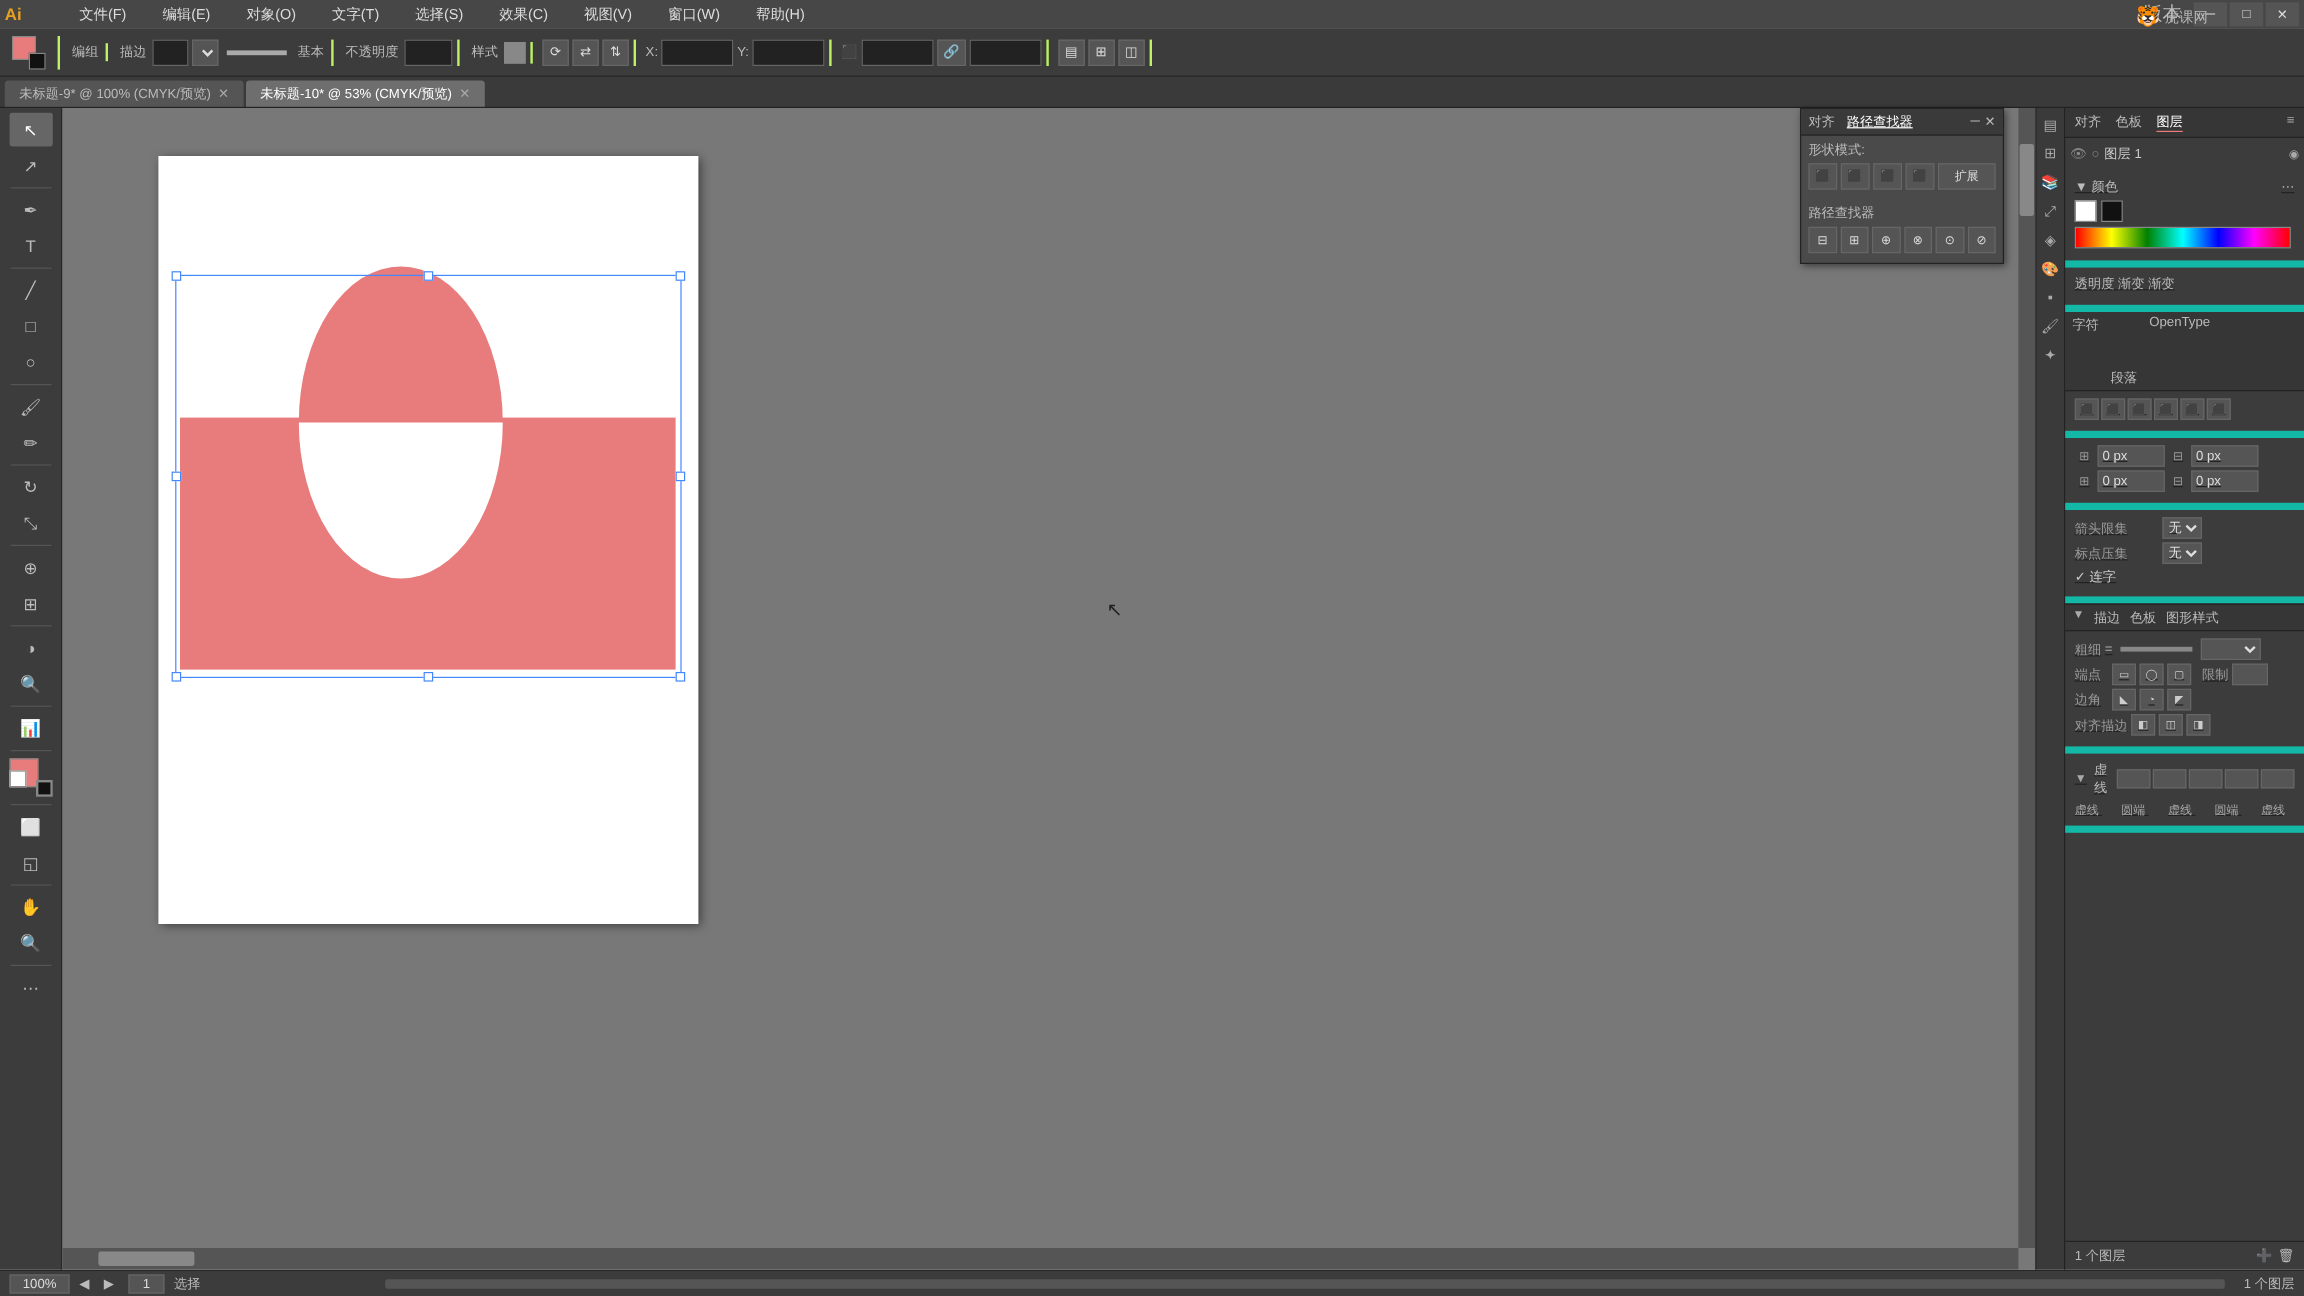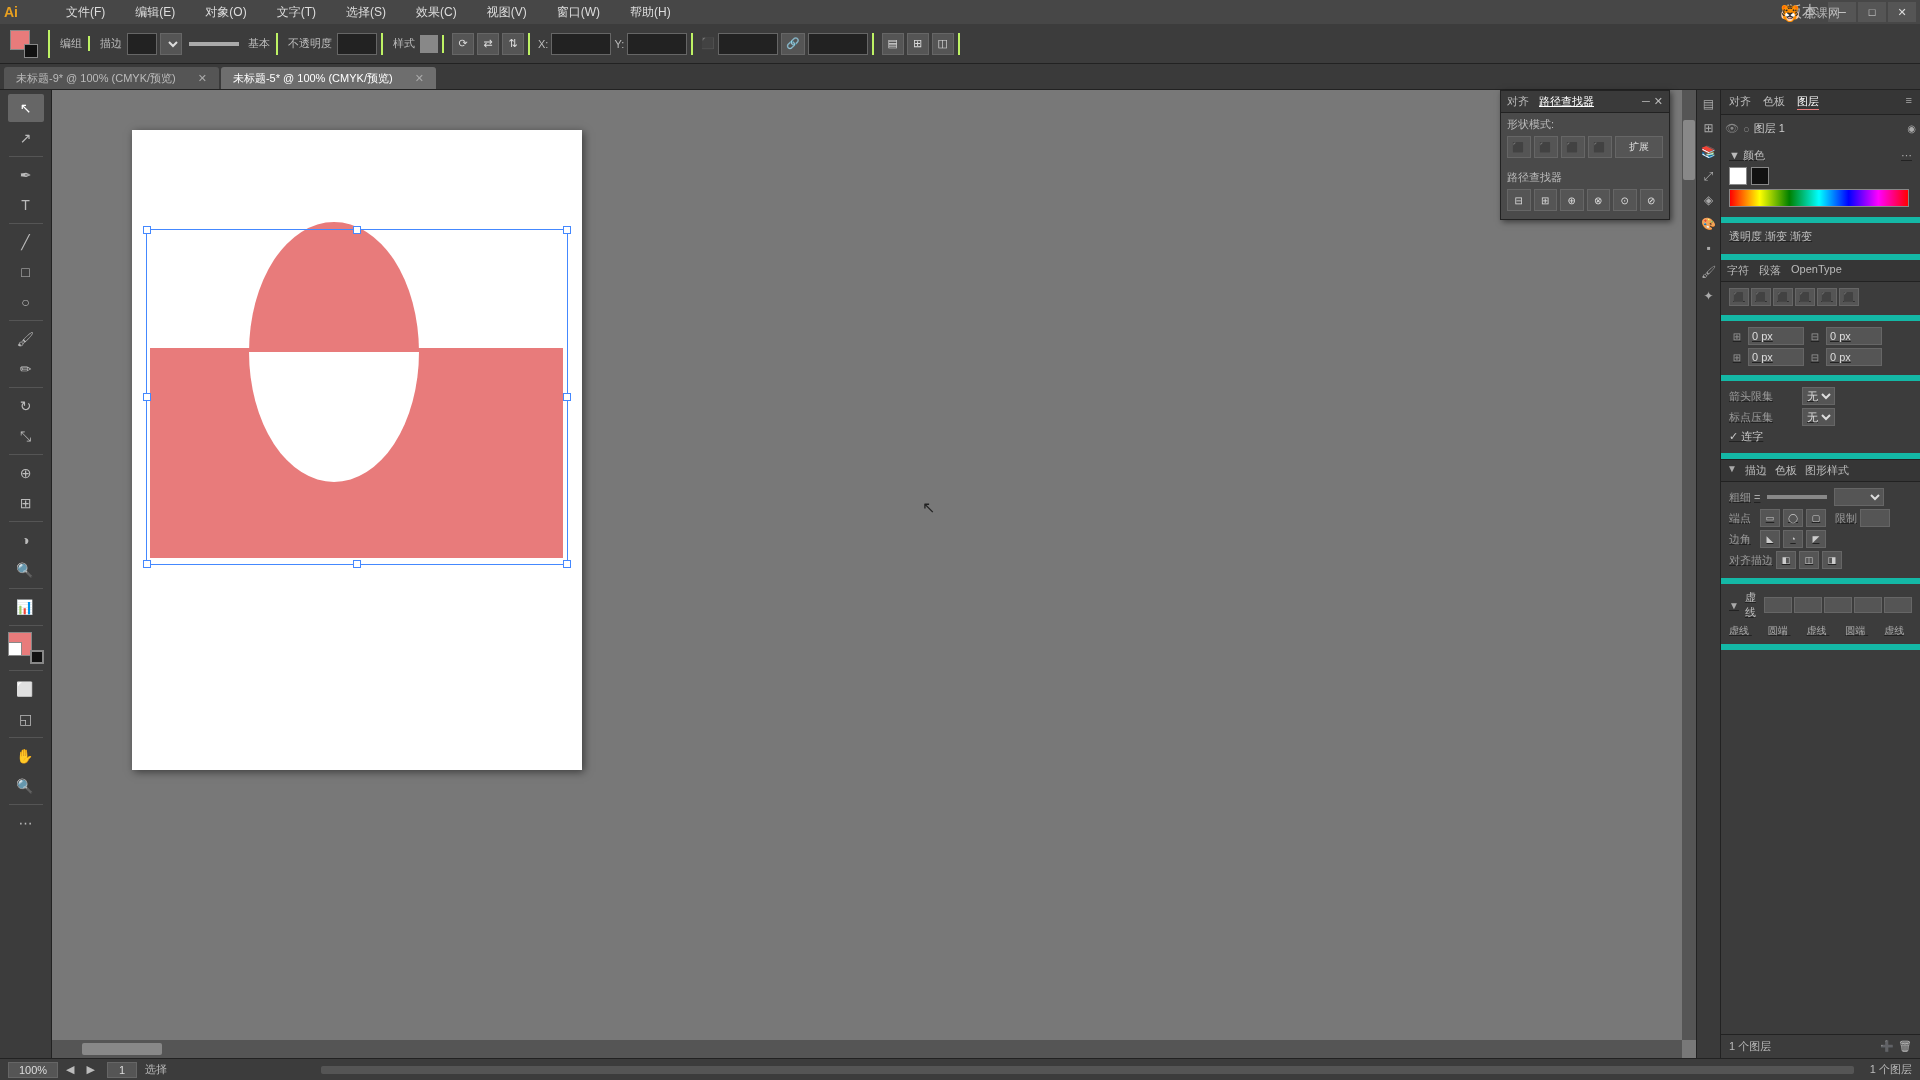--- a/index.html
+++ b/index.html
@@ -154,21 +154,21 @@
       border-bottom: 1px solid #222;
     }
     .doc-tab {
       height: 22px;
       padding: 0 12px;
       background: #555;
       color: #bbb;
       font-size: 11px;
       display: flex;
       align-items: center;
-      gap: 22px;
+      gap: 6px;
       border-radius: 3px 3px 0 0;
       cursor: pointer;
       margin-right: 2px;
     }
     .doc-tab.active {
       background: #6e6e6e;
       color: #fff;
     }
     .tab-close {
       color: #aaa;
@@ -615,21 +615,21 @@
     <button class="tb-btn">◫</button>
   </div>
 </div>
 
 <div id="tab-bar">
   <div class="doc-tab">
     <span>未标题-9* @ 100% (CMYK/预览)</span>
     <span class="tab-close">✕</span>
   </div>
   <div class="doc-tab active">
-    <span>未标题-5* @ 100% (CMYK/预览)</span>
+    <span>未标题-10* @ 53% (CMYK/预览)</span>
     <span class="tab-close">✕</span>
   </div>
 </div>
 
 <div id="main-layout">
 
   <div id="left-tools">
     <button class="tool-btn active">↖</button>
     <button class="tool-btn">↗</button>
     <div class="tool-sep"></div>
@@ -795,21 +795,21 @@
     </div>
 
     <div class="frp-section">
       <div class="frp-section-header">
         <span class="frp-section-title">透明度 渐变 渐变</span>
       </div>
     </div>
 
     <div style="background:#363636;padding:3px 6px;display:flex;gap:10px;border-bottom:1px solid #222;">
       <span style="color:#bbb;font-size:11px;cursor:pointer;">字符</span>
-      <span style="color:#bbb;font-size:11px;cursor:pointer;">段落</span>
+      <span style="color:#bbb;font-size:11px;cursor:pointer;margin-top:44px;">段落</span>
       <span style="color:#bbb;font-size:11px;cursor:pointer;">OpenType</span>
     </div>
 
     <div class="frp-section">
       <div class="align-btn-row">
         <button class="align-btn">⬛</button>
         <button class="align-btn">⬛</button>
         <button class="align-btn">⬛</button>
         <button class="align-btn">⬛</button>
         <button class="align-btn">⬛</button>

